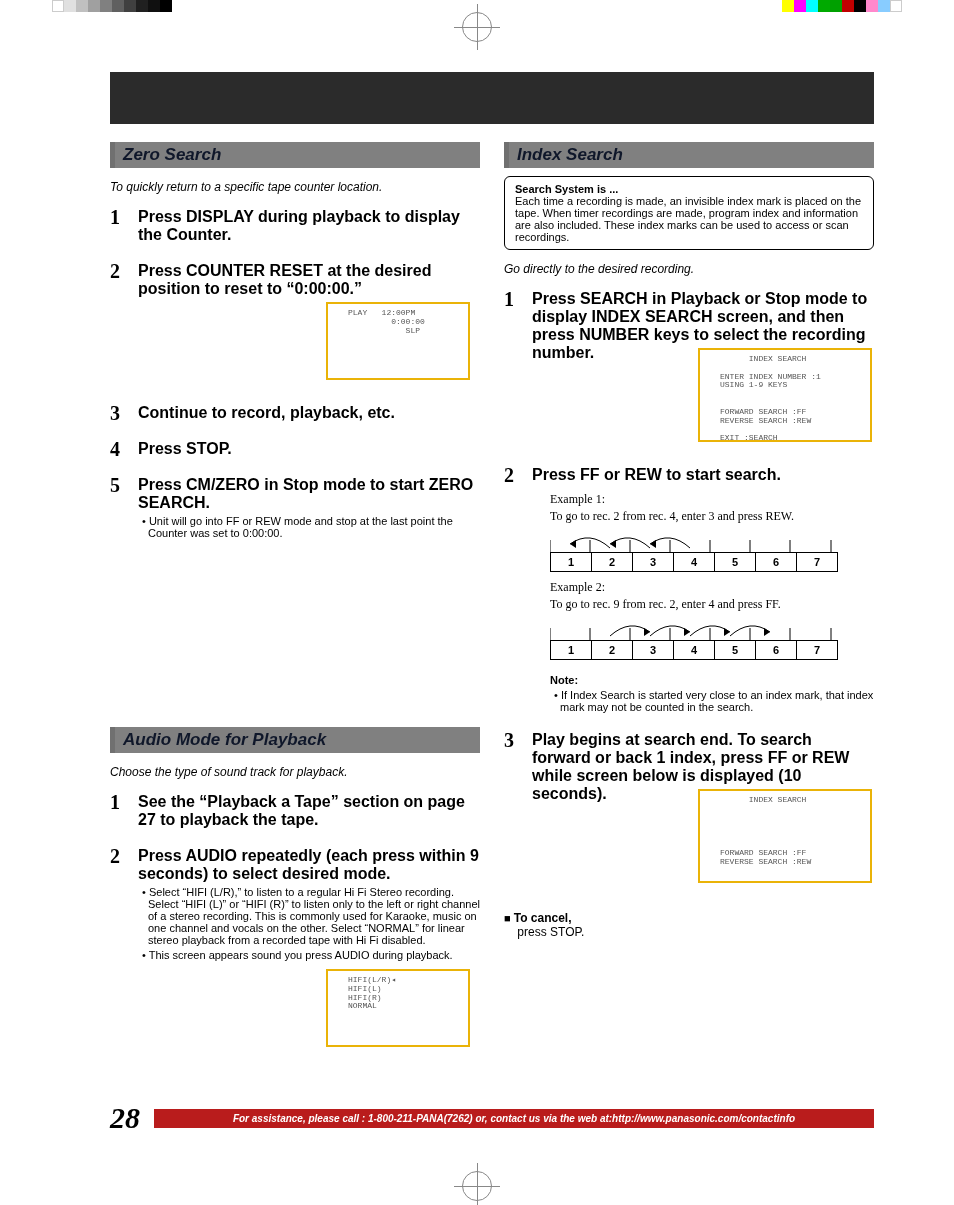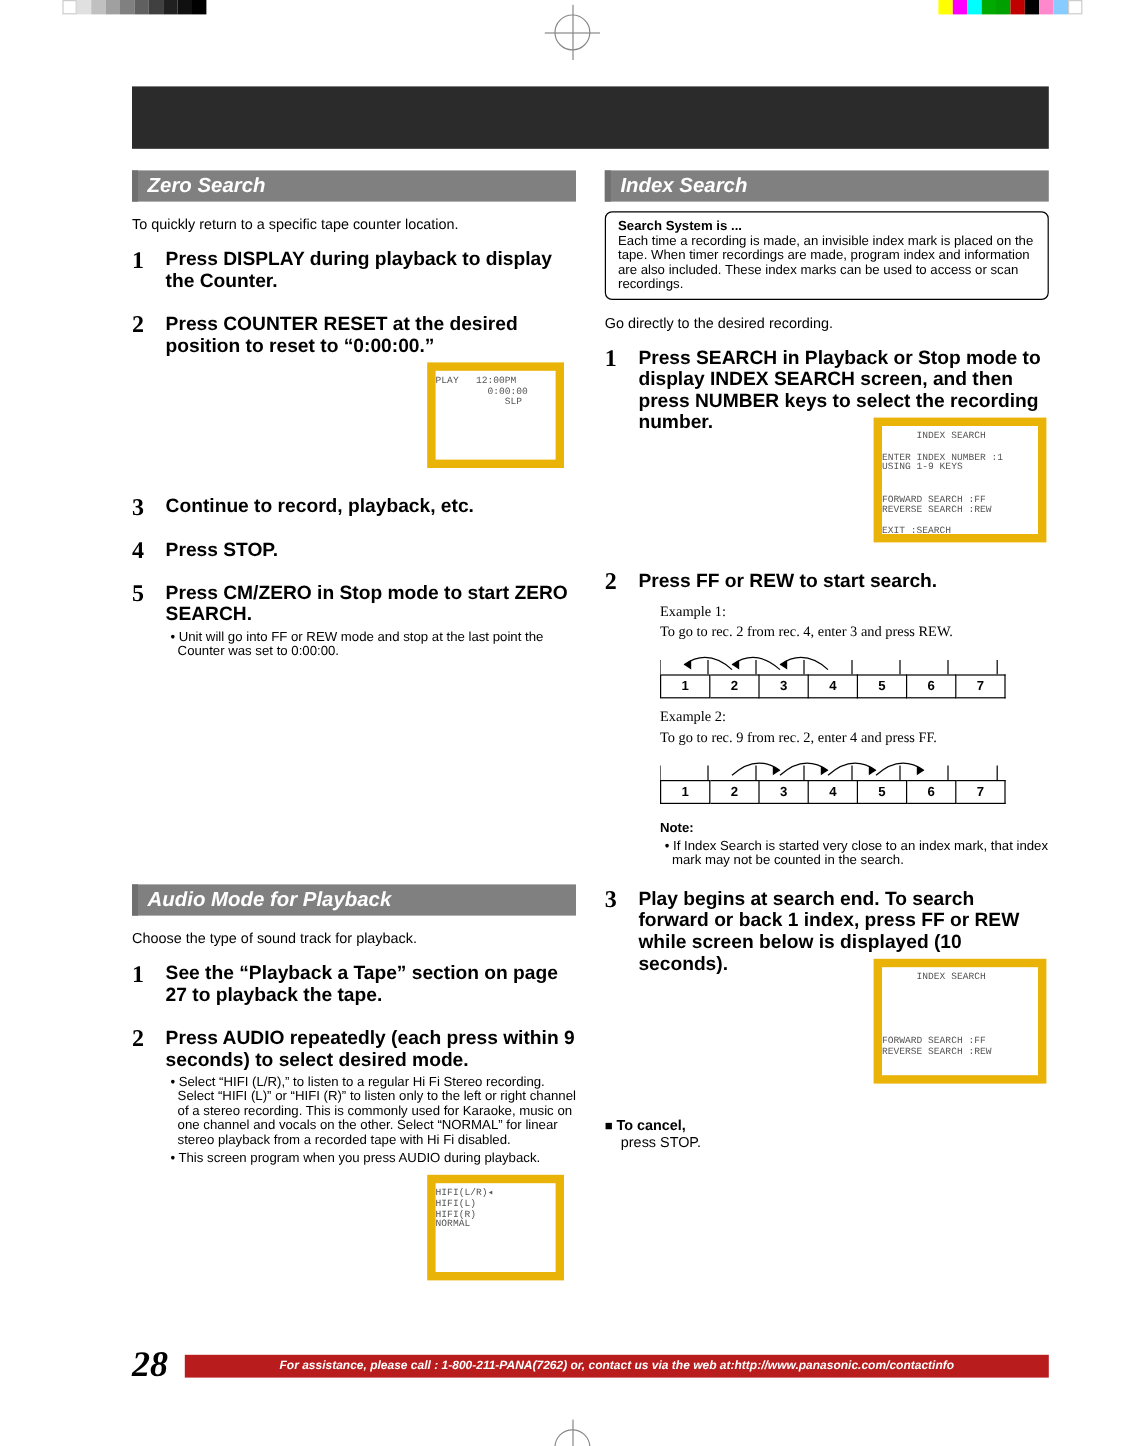--- a/index.html
+++ b/index.html
@@ -55,57 +55,58 @@
     display: flex;
     gap: 24px;
     margin-left: 30px;
   }
   .col { flex: 1 1 0; min-width: 0; }
 
   
   .sect-head {
     background: #808080;
     border-left: 5px solid #707070;
-    color: #ffffff;
+    color: #0f172a;
     font-size: 17px;
     font-weight: bold;
     font-style: italic;
     padding: 3px 8px;
     margin: 0 0 8px;
   }
   .intro {
     font-size: 12px;
     margin: 12px 0 14px;
+    font-style: italic;
   }
 
   
   .steps { list-style: none; padding: 0; margin: 0; }
   .steps > li { position: relative; padding-left: 28px; margin: 0 0 18px; }
   .step-num {
     position: absolute; left: 0; top: -2px;
     font-family: "Times New Roman", Times, serif;
     font-size: 20px; font-weight: bold;
   }
   .step-text { font-size: 16px; font-weight: bold; }
   .sub {
     font-size: 11px; font-weight: normal;
     margin: 3px 0 0; padding-left: 10px; text-indent: -6px;
   }
   .sub::before { content: "• "; font-weight: normal; }
 
   
   .osd {
     float: right;
-    border: 7px solid #eab308;
+    border: 2px solid #eab308;
     width: 130px;
     height: 80px;
     font-family: "Courier New", monospace;
     font-size: 8px;
     line-height: 1.1;
-    padding: 5px 0;
+    padding: 5px 20px;
     color: #555;
     margin: 4px 2px 6px 6px;
     white-space: pre;
     box-sizing: content-box;
   }
   .osd.small { width: 100px; height: 64px; margin-left: auto; margin-right: 10px; float: none; }
   .steps > li::after { content: ""; display: block; clear: both; }
 
   
   .boxed {
@@ -236,21 +237,21 @@
 
       <ol class="steps">
         <li>
           <span class="step-num">1</span>
           <span class="step-text">See the “Playback a Tape” section on page 27 to playback the tape.</span>
         </li>
         <li>
           <span class="step-num">2</span>
           <span class="step-text">Press AUDIO repeatedly (each press within 9 seconds) to select desired mode.</span>
           <div class="sub">Select “HIFI (L/R),” to listen to a regular Hi Fi Stereo recording. Select “HIFI (L)” or “HIFI (R)” to listen only to the left or right channel of a stereo recording. This is commonly used for Karaoke, music on one channel and vocals on the other. Select “NORMAL” for linear stereo playback from a recorded tape with Hi Fi disabled.</div>
-          <div class="sub">This screen program when you press AUDIO during playback.</div>
+          <div class="sub">This screen appears sound you press AUDIO during playback.</div>
           <div class="osd small" style="float:right;margin-top:8px">HIFI(L/R)◂
 HIFI(L)
 HIFI(R)
 NORMAL</div>
         </li>
       </ol>
     </div>
 
     <div class="col">
       <h2 class="sect-head">Index Search</h2>

